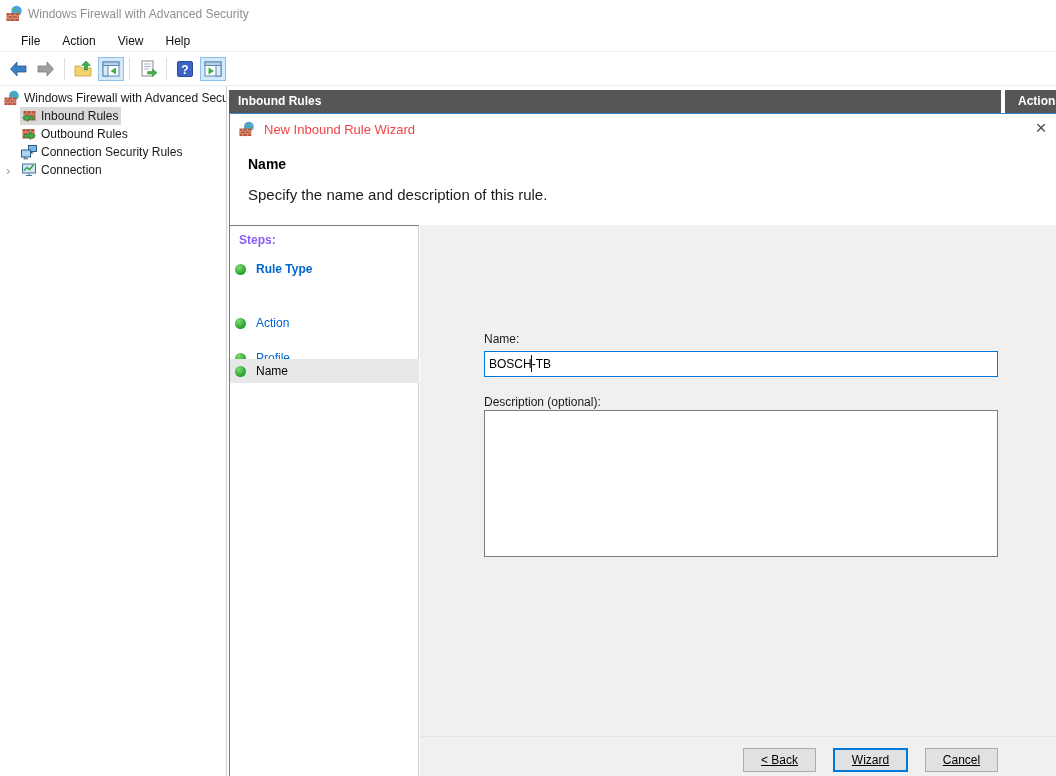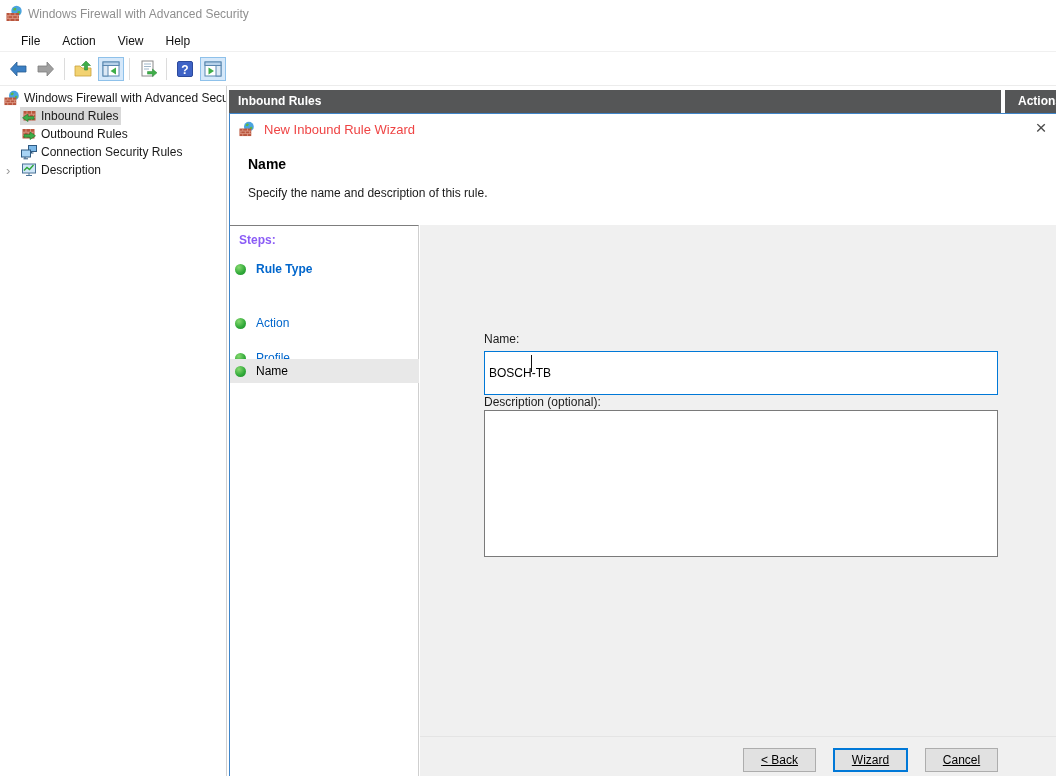--- a/index.html
+++ b/index.html
@@ -37,33 +37,33 @@
                  color:#fff; font-size:12px; font-weight:bold; line-height:23px; padding-left:13px; }
   
   .wizard { position:absolute; left:229px; top:113px; width:829px; height:664px; background:#fff;
             border:1px solid #3f85c9; }
   .wiz-titlebar { position:absolute; left:0; top:0; width:100%; height:31px; background:#fff; }
   .wiz-titlebar .ico { position:absolute; left:9px; top:7px; }
   .wiz-title { position:absolute; left:34px; top:8px; font-size:13px; color:#ef4444; white-space:nowrap; }
   .wiz-close { position:absolute; right:5px; top:2px; width:22px; height:24px; text-align:center;
                font-size:19px; line-height:24px; color:#4c4c4c; font-weight:300; cursor:default; }
   .wiz-heading { position:absolute; left:18px; top:42px; font-size:14px; font-weight:bold; color:#000; }
-  .wiz-subtitle { position:absolute; left:18px; top:72px; font-size:12px; color:#1a1a1a; }
+  .wiz-subtitle { position:absolute; left:18px; top:72px; font-size:15px; color:#1a1a1a; }
   .steps-panel { position:absolute; left:0; top:111px; width:189px; height:553px; background:#fff;
                  border-top:1px solid #7d7d7d; border-right:1px solid #cfcfcf; }
   .steps-title { position:absolute; left:9px; top:7px; font-size:12px; font-weight:bold; color:#8b5cf6; }
   .step-row { position:absolute; left:0; width:189px; height:24px; display:flex; align-items:center; }
   .step-row.current { background:#e8e8e8; }
   .step-bullet { display:inline-block; width:11px; height:11px; border-radius:50%; margin-left:5px;
                  background:radial-gradient(circle at 35% 30%, #86d96f, #2fa838 60%, #1f8c2a); }
   .step-label { font-size:12px; margin-left:10px; color:#0066cc; }
   .step-row.current .step-label { color:#000; }
   .content-panel { position:absolute; left:190px; top:111px; width:639px; height:553px; background:#f0f0f0; }
   .field-label { position:absolute; font-size:12px; color:#1a1a1a; }
-  .name-input { position:absolute; left:254px; top:237px; width:514px; height:44px; background:#fff;
+  .name-input { position:absolute; left:254px; top:237px; width:514px; height:26px; background:#fff;
                 border:1px solid #0078d7; font-family:"Liberation Sans",sans-serif; font-size:12px;
                 padding:0 4px; color:#000; outline:none; }
   .text-caret { position:absolute; left:301px; top:241px; width:1px; height:17px; background:#111; }
   .desc-textarea { position:absolute; left:254px; top:296px; width:514px; height:147px; background:#fff;
                 border:1px solid #7a7a7a; resize:none; font-family:"Liberation Sans",sans-serif;
                 font-size:12px; padding:3px 4px; outline:none; }
   .footer-sep { position:absolute; left:190px; top:622px; width:639px; height:1px; background:#e4e4e4; }
   .wiz-btn { position:absolute; top:634px; height:24px; background:#e1e1e1; border:1px solid #adadad;
              font-family:"Liberation Sans",sans-serif; font-size:12px; color:#000; text-align:center;text-decoration:underline; }
   .btn-back { left:513px; width:73px; }
@@ -220,21 +220,21 @@
     <span class="tree-chevron">›</span>
     <div class="tree-row" style="top:75px; left:20px;">
       <span class="hl">
         <span>
           <svg width="16" height="16" viewBox="0 0 16 16">
             <rect x="1.5" y="2" width="13" height="9" fill="#cfe6f8" stroke="#4a7296"></rect>
             <path d="M3 8.5l3-3 2.5 2 4-4.5" stroke="#2fa838" stroke-width="1.4" fill="none"></path>
             <path d="M8 11v2M5 13.5h6" stroke="#4a7296"></path>
           </svg>
         </span>
-        <span class="lbl">Description</span>
+        <span class="lbl">Connection</span>
       </span>
     </div>
   </div>
 
   <div class="list-header">Inbound Rules</div>
   <div class="actions-header">Actions</div>
 
   <div class="wizard">
     <div class="wiz-titlebar">
       <span class="ico">

